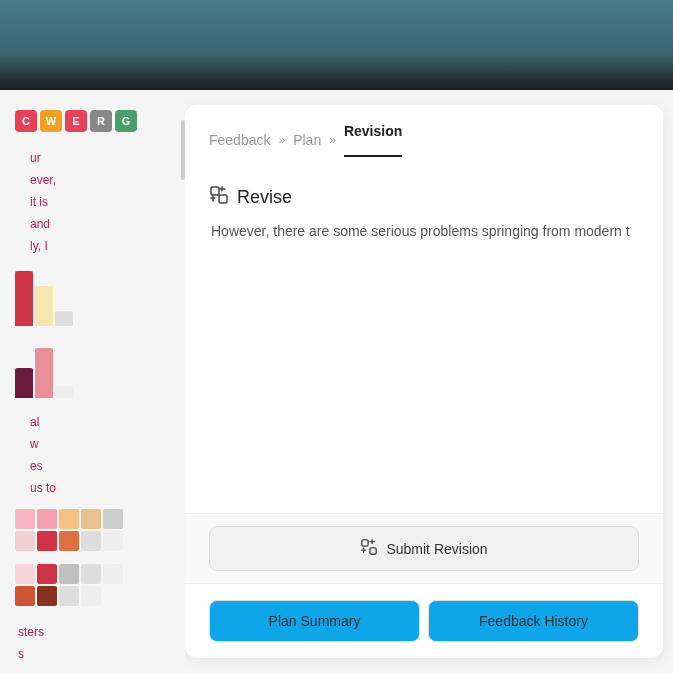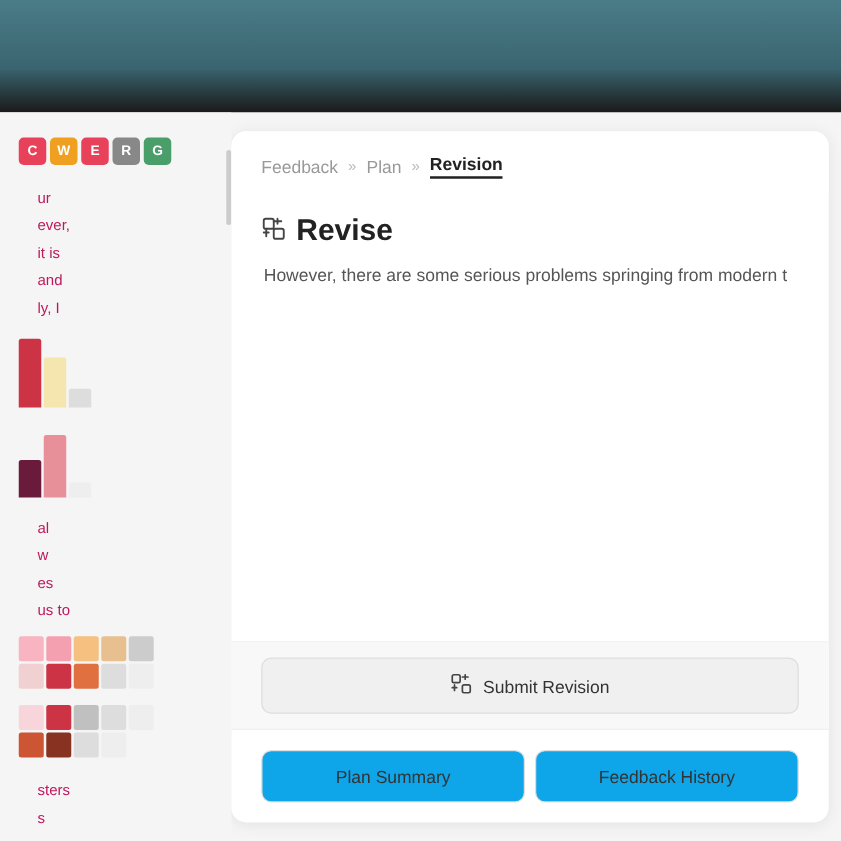--- a/index.html
+++ b/index.html
@@ -111,21 +111,21 @@
       color: #888;
       background: white;
     }
     .breadcrumb-item {
       color: #999;
     }
     .breadcrumb-item.active {
       color: #222;
       font-weight: 600;
       border-bottom: 2px solid #222;
-      padding-bottom: 2px;
+      padding-bottom: 16px;
     }
     .breadcrumb-arrow {
       color: #bbb;
       font-size: 12px;
     }
 
     
     .revise-section {
       padding: 16px 24px 12px;
       border-bottom: 1px solid #f0f0f0;
@@ -136,22 +136,22 @@
       display: flex;
       align-items: center;
       gap: 8px;
       margin-bottom: 10px;
     }
     .revise-icon {
       font-size: 18px;
       color: #444;
     }
     .revise-title {
-      font-size: 24px;
-      font-weight: 700;
+      font-size: 18px;
+      font-weight: 400;
       color: #222;
     }
 
     .revise-text {
       font-size: 14px;
       color: #555;
       line-height: 1.6;
       padding-left: 2px;
     }
 
@@ -273,21 +273,21 @@
       <div class="color-cell" style="background:#c0c0c0;"></div>
       <div class="color-cell" style="background:#ddd;"></div>
       <div class="color-cell" style="background:#eee;"></div>
       <div class="color-cell" style="background:#cc5533;"></div>
       <div class="color-cell" style="background:#883322;"></div>
       <div class="color-cell" style="background:#ddd;"></div>
       <div class="color-cell" style="background:#eee;"></div>
       <div class="color-cell" style="background:transparent;"></div>
     </div>
 
-    <div style="padding-left:15px; margin-top:10px;">
+    <div style="padding-left:3px; margin-top:10px;">
       <div class="sidebar-text">sters</div>
       <div class="sidebar-text">s</div>
     </div>
 
     <div class="color-grid" style="margin-top:3px;">
       
       
       
       
       

